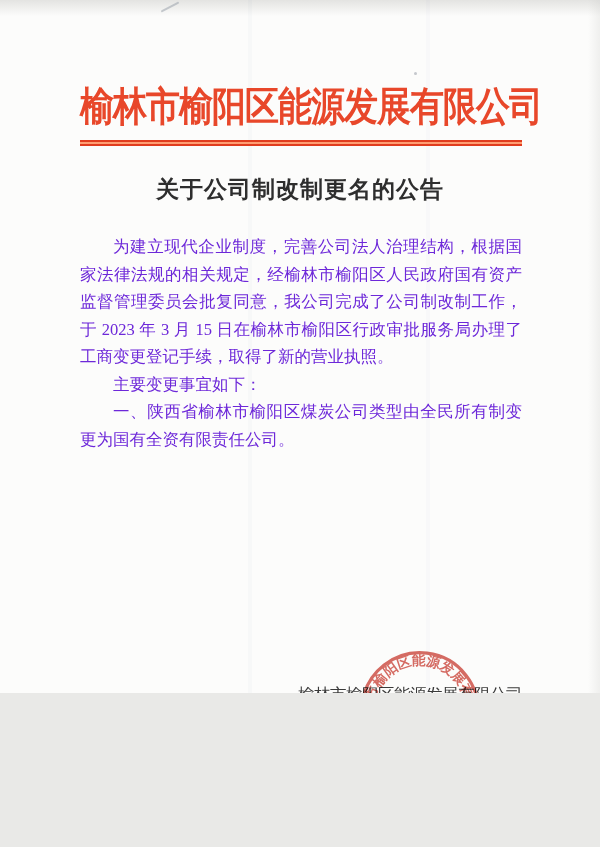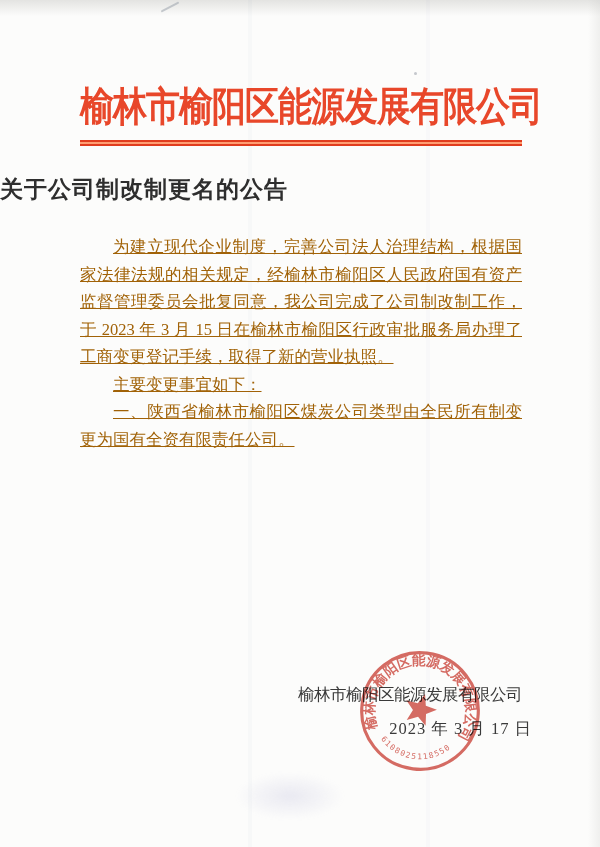--- a/index.html
+++ b/index.html
@@ -1,17 +1,17 @@
 <!DOCTYPE html>
 <html><head>
 <meta charset="utf-8">
 <style>
   html,body{margin:0;padding:0;background:#e9e9e7;}
   .page{
-    position:relative;width:600px;height:847px;margin:0 auto;
+    position:relative;width:600px;height:693px;margin:0 auto;
     background:#fcfcfb;overflow:hidden;
     font-family:"Liberation Serif","DejaVu Serif",serif;
     color:#373737;
   }
   
   .scan-top-shade{position:absolute;top:0;left:0;right:0;height:16px;
     background:linear-gradient(#cfcfcc,rgba(255,255,255,0));opacity:.55;}
   .scan-mark{position:absolute;top:6px;left:160px;width:20px;height:2px;
     background:#9aa2ac;opacity:.55;transform:rotate(-28deg);border-radius:2px;}
   .scan-dot{position:absolute;top:72px;left:414px;width:3px;height:3px;
@@ -33,30 +33,29 @@
     font-family:"Liberation Serif","DejaVu Serif",serif;
   }
   .red-rule{
     position:absolute;top:140px;left:80px;width:442px;height:6px;
     box-sizing:border-box;background:#ff9d72;
     border-top:2.5px solid #e03c1e;border-bottom:2.5px solid #e03c1e;
   }
   
   .doc-title{
     position:absolute;top:174px;left:0;width:100%;margin:0;
-    text-align:left;font-size:23px;font-weight:700;color:#2e2e2e;
+    text-align:center;font-size:23px;font-weight:700;color:#2e2e2e;
     letter-spacing:1px;
     font-family:"Liberation Sans","DejaVu Sans",sans-serif;
   }
   
   .body-text{
     position:absolute;top:233px;left:80px;width:442px;
     font-size:16.5px;line-height:27.5px;text-align:justify;
-    color:#a16207;
-    text-decoration:underline;
+    color:#6d28d9;
   }
   .body-text p{margin:0;text-indent:2em;}
   
   .signature{
     position:absolute;top:684px;right:78px;
     font-size:16.5px;color:#3a3a3a;text-align:right;
   }
   .signature .sig-company{letter-spacing:-0.5px;}
   .signature .sig-date{margin-top:12px;text-align:right;letter-spacing:1px;
     transform:translateX(10px);}

